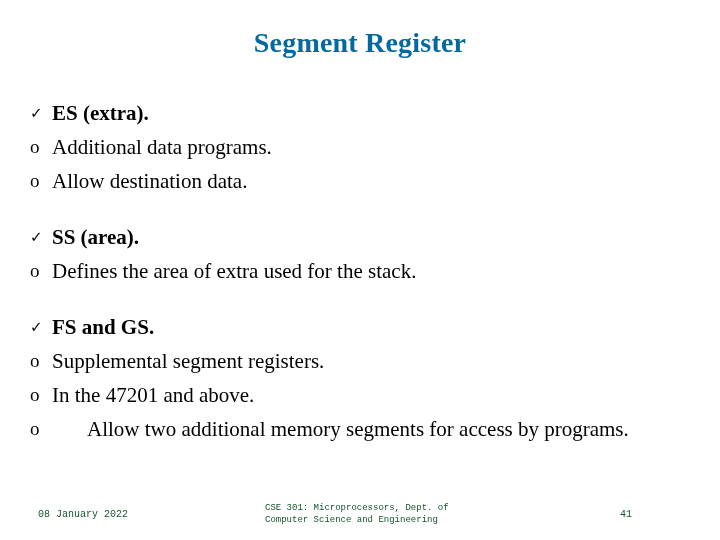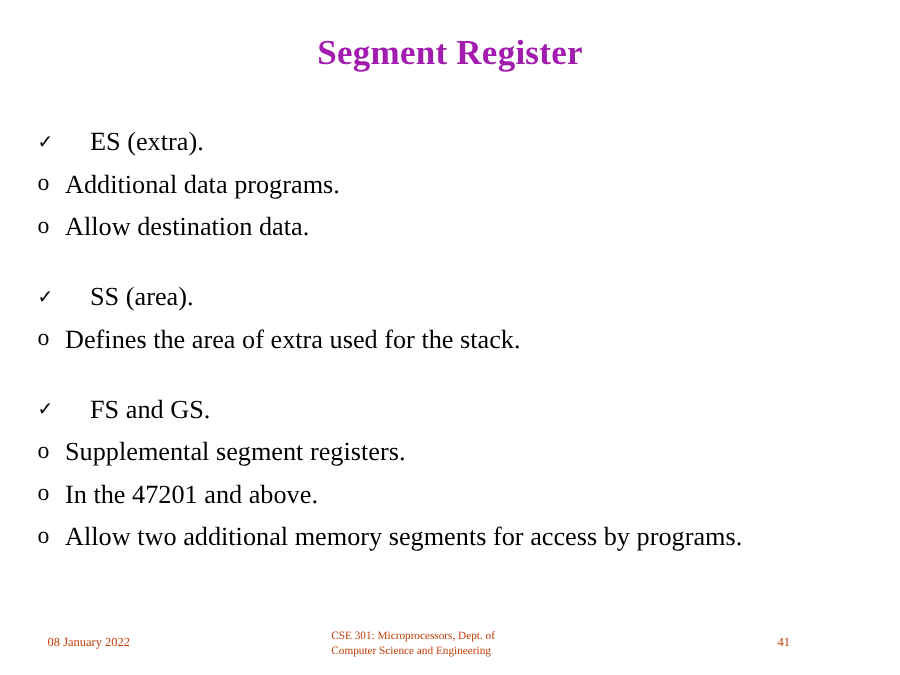--- a/index.html
+++ b/index.html
@@ -28,21 +28,21 @@
     position: absolute;
     top: 26px;
     left: 0;
     width: 720px;
     text-align: center;
     font-family: "Liberation Serif", "DejaVu Serif", serif;
     font-weight: bold;
     font-size: 28px;
     line-height: 34px;
     letter-spacing: 0.2px;
-    color: #a21caf;
+    color: #0369a1;
   }
 
   
   .content {
     position: absolute;
     top: 96px;
     left: 30px;
     width: 650px;
   }
 
@@ -76,42 +76,42 @@
   }
 
   .bullet-text {
     flex: 1 1 auto;
     font-family: "Liberation Serif", "DejaVu Serif", serif;
     font-size: 21px;
     line-height: 34px;
   }
 
   .bullet-row.lvl-1 .bullet-text {
-    font-weight: normal;
-    margin-left: 20px;
+    font-weight: bold;
   }
 
   .bullet-row.lvl-2 {
     padding-left: 0px;
   }
 
   .bullet-row.justify .bullet-text {
     text-align: justify;
     text-align-last: left;
+    margin-left: 35px;
   }
 
   
   .footer {
     position: absolute;
     left: 0;
     top: 500px;
     width: 672px;
     height: 40px;
-    font-family: Liberation Serif, serif;
-    color: #c2410c;
+    font-family: Liberation Mono, monospace;
+    color: #14532d;
   }
 
   .footer-date {
     position: absolute;
     left: 38px;
     top: 8px;
     font-size: 10px;
     line-height: 13px;
     white-space: nowrap;
   }

